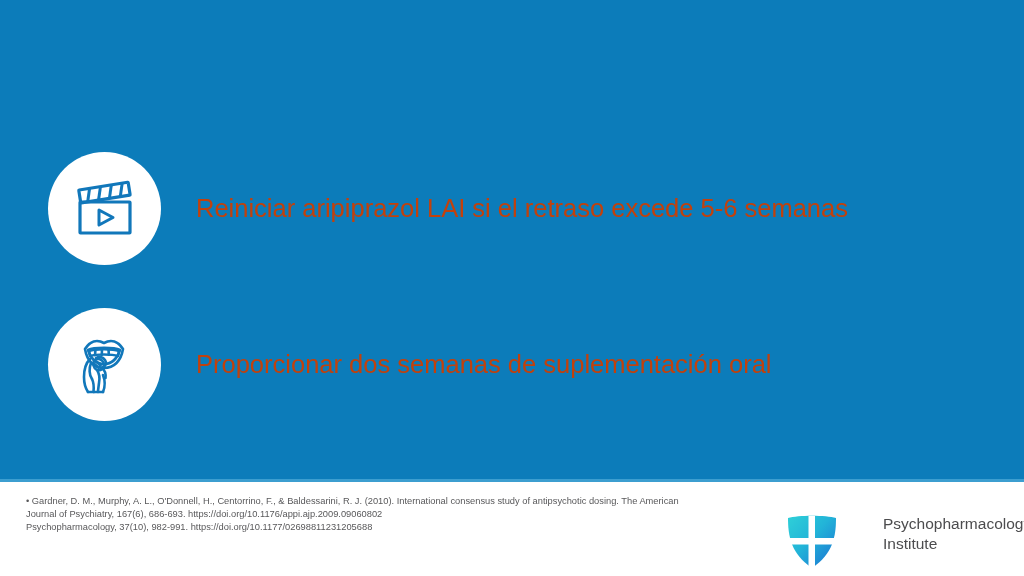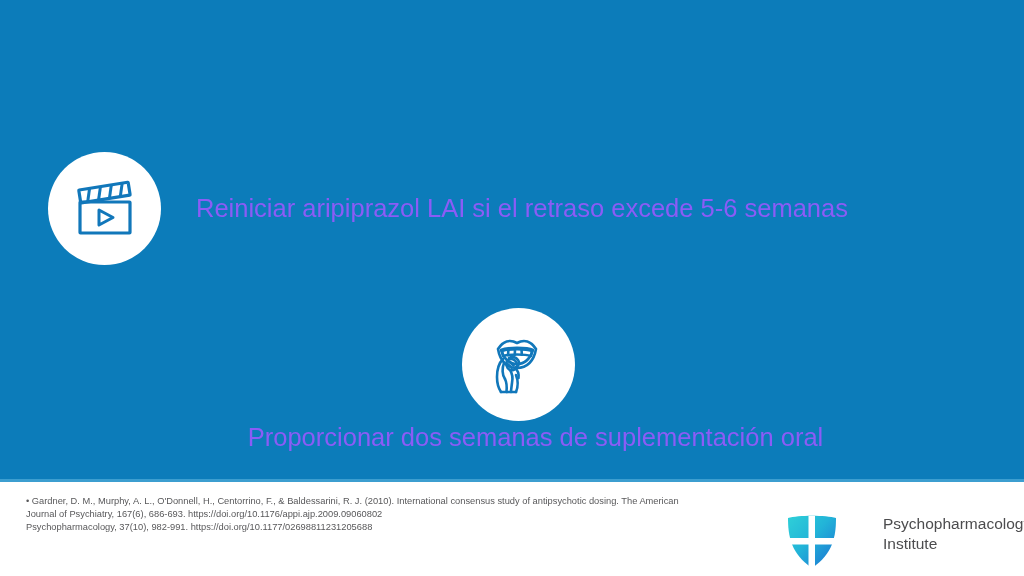--- a/index.html
+++ b/index.html
@@ -55,40 +55,40 @@
   
   .bullet-row {
     position: absolute;
     left: 48px;
     width: 940px;
     height: 113px;
     display: flex;
     align-items: center;
   }
   #bullet-row-0 { top: 152px; }
-  #bullet-row-1 { top: 308px; flex-direction: column; }
+  #bullet-row-1 { top: 308px; }
 
   .icon-circle {
     flex: 0 0 auto;
     width: 113px;
     height: 113px;
     border-radius: 50%;
     background: #ffffff;
     display: flex;
     align-items: center;
     justify-content: center;
   }
   .icon-circle svg {
     display: block;
   }
 
   .bullet-text {
     margin-left: 35px;
     font-size: 25.5px;
-    color: #8b5cf6;
+    color: #c2410c;
     line-height: 1.3;
     font-weight: normal;
     white-space: nowrap;
   }
 
   
   #footer {
     position: absolute;
     left: 0;
     top: 482px;

